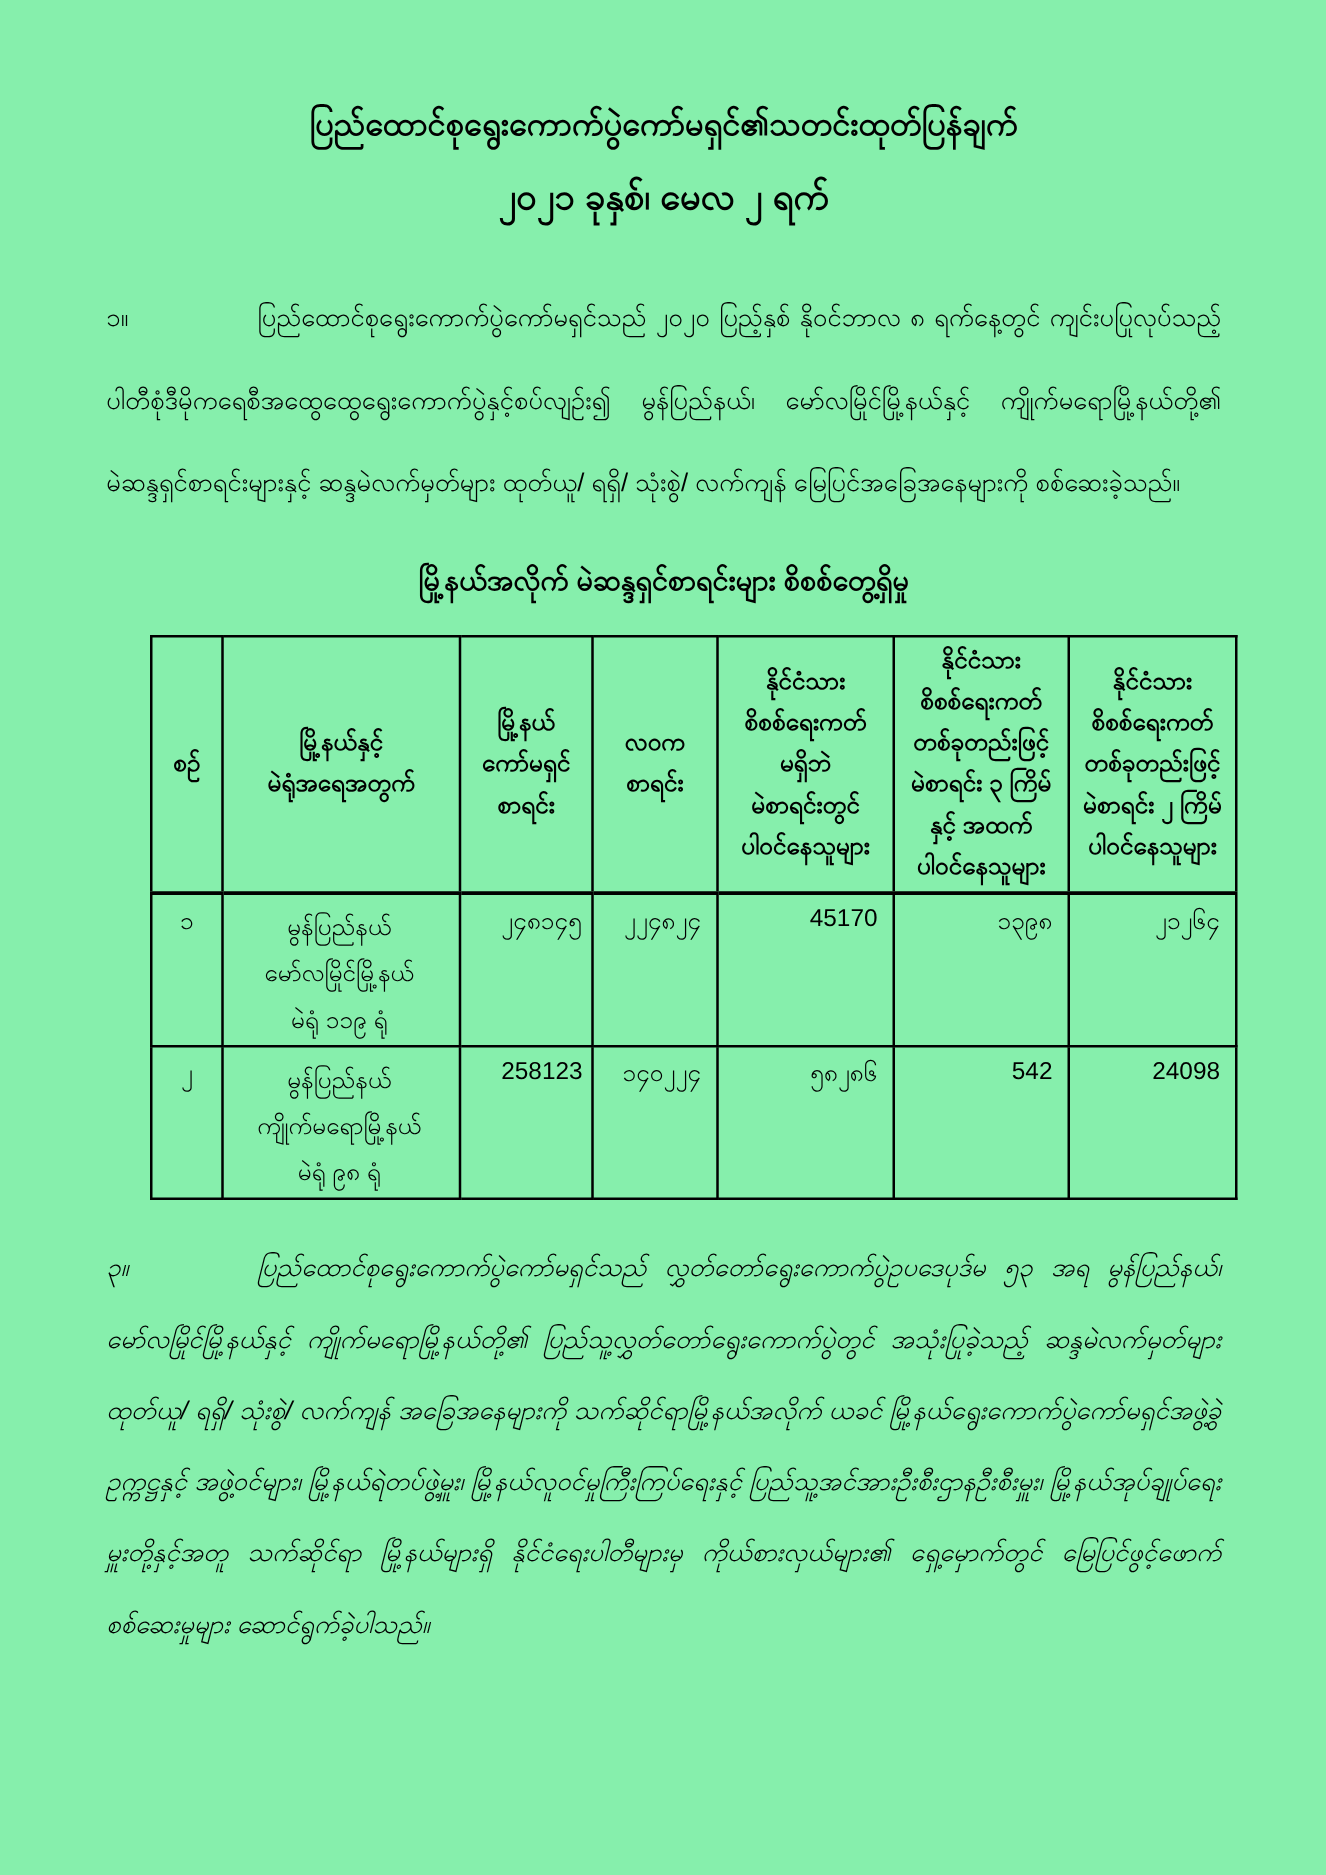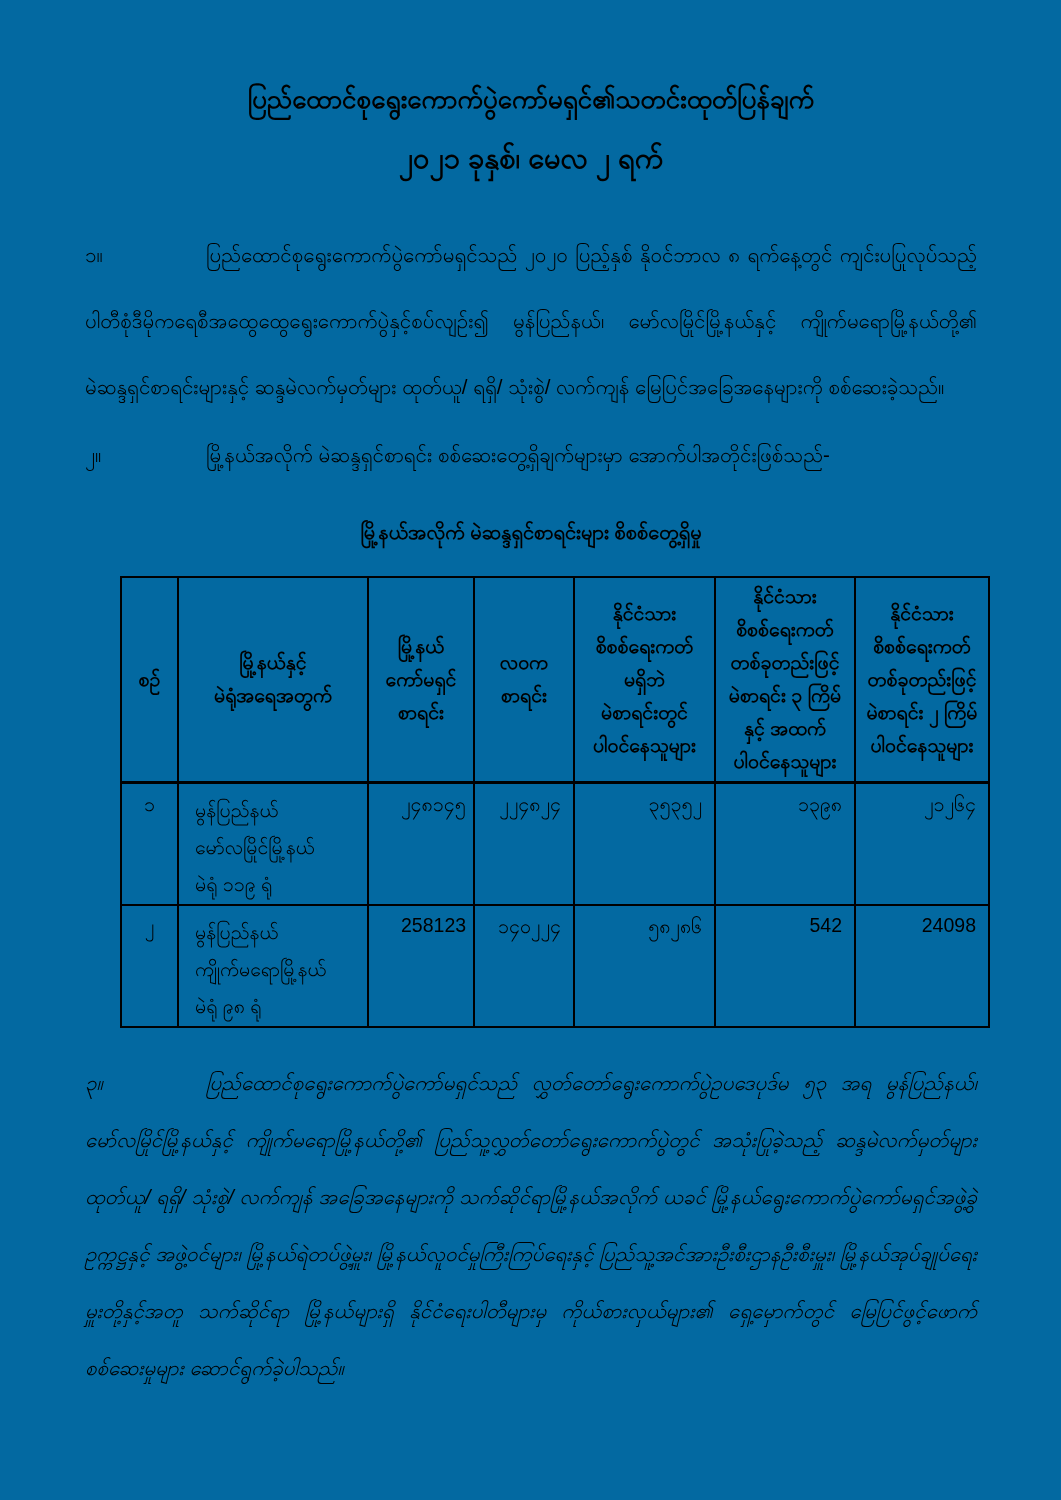--- a/index.html
+++ b/index.html
@@ -13,21 +13,21 @@
     color: #000000;
     font-family: "Liberation Sans", sans-serif;
     position: relative;
     overflow: hidden;
   }
   .page {
     box-sizing: border-box;
     width: 1061px;
     height: 1500px;
     padding: 76px 84px 0 85px;
-    background: #0369a1;
+    background: #86efac;
   }
   .doc-title {
     font-size: 26px;
     font-weight: bold;
     text-align: center;
     margin: 0;
     line-height: 46px;
   }
   .doc-date {
     font-size: 29px;
@@ -45,21 +45,21 @@
   .para.lh52 { line-height: 66px; }
   .para.lh57 { line-height: 57px; font-style: italic; }
   .p1 { margin-top: 42px; }
   .p2 { margin-top: 2px; }
   .p3 { margin-top: 26px; }
   .pnum {
     display: inline-block;
     width: 121px;
   }
   .table-heading {
-    font-size: 20px;
+    font-size: 23px;
     font-weight: bold;
     text-align: center;
     margin: 24px 0 0 0;
     line-height: 40px;
   }
   table.data-table {
     border-collapse: collapse;
     table-layout: fixed;
     margin: 24px 0 0 35px;
     width: 868px;
@@ -86,42 +86,41 @@
     padding-top: 8px;
   }
   table.data-table tbody tr.r1 td { height: 120px; }
   table.data-table tbody tr.r2 td { height: 115px; }
   td.cell-no {
     text-align: center;
   }
   td.cell-township {
     white-space: pre-line;
     line-height: 37px;
-    padding-left: 16px;
+    padding-left: 3px;
     padding-right: 6px;
-    text-align: left;
+    text-align: center;
     margin-top: 48px;
   }
   td.cell-num {
     text-align: right;
     padding-right: 12px;
   }
   td.cell-num.wide-pad { padding-right: 32px; padding-left: 32px; }
 </style>
 </head>
 <body>
 
 <div class="page">
 
   <h1 class="doc-title">ပြည်ထောင်စုရွေးကောက်ပွဲကော်မရှင်၏သတင်းထုတ်ပြန်ချက်</h1>
   <h2 class="doc-date">၂၀၂၁ ခုနှစ်၊  မေလ ၂ ရက်</h2>
 
   <p class="para lh52 p1"><span class="pnum">၁။</span><span>ပြည်ထောင်စုရွေးကောက်ပွဲကော်မရှင်သည် ၂၀၂၀ ပြည့်နှစ် နိုဝင်ဘာလ ၈ ရက်နေ့တွင် ကျင်းပပြုလုပ်သည့် ပါတီစုံဒီမိုကရေစီအထွေထွေရွေးကောက်ပွဲနှင့်စပ်လျဉ်း၍ မွန်ပြည်နယ်၊ မော်လမြိုင်မြို့နယ်နှင့် ကျိုက်မရောမြို့နယ်တို့၏ မဲဆန္ဒရှင်စာရင်းများနှင့် ဆန္ဒမဲလက်မှတ်များ ထုတ်ယူ/ ရရှိ/ သုံးစွဲ/ လက်ကျန် မြေပြင်အခြေအနေများကို စစ်ဆေးခဲ့သည်။</span></p>
 
-  <p class="para lh52 p2"><span class="pnum">၂။</span><span>မြို့နယ်အလိုက် မဲဆန္ဒရှင်စာရင်း စစ်ဆေးတွေ့ရှိချက်များမှာ အောက်ပါအတိုင်းဖြစ်သည်-</span></p>
 
   <h3 class="table-heading">မြို့နယ်အလိုက် မဲဆန္ဒရှင်စာရင်းများ စိစစ်တွေ့ရှိမှု</h3>
 
   <table class="data-table">
     <colgroup>
       <col style="width:57px">
       <col style="width:190px">
       <col style="width:106px">
       <col style="width:100px">
       <col style="width:141px">
@@ -157,21 +156,21 @@
       </tr>
     </thead>
     <tbody>
       <tr class="r1">
         <td class="cell-no">၁</td>
         <td class="cell-township">မွန်ပြည်နယ်
 မော်လမြိုင်မြို့နယ်
 မဲရုံ ၁၁၉  ရုံ</td>
         <td class="cell-num wide-pad">၂၄၈၁၄၅</td>
         <td class="cell-num">၂၂၄၈၂၄</td>
-        <td class="cell-num">၃၅၃၅၂</td>
+        <td class="cell-num">45170</td>
         <td class="cell-num">၁၃၉၈</td>
         <td class="cell-num">၂၁၂၆၄</td>
       </tr>
       <tr class="r2">
         <td class="cell-no">၂</td>
         <td class="cell-township">မွန်ပြည်နယ်
 ကျိုက်မရောမြို့နယ်
 မဲရုံ ၉၈  ရုံ</td>
         <td class="cell-num wide-pad">258123</td>
         <td class="cell-num">၁၄၀၂၂၄</td>

